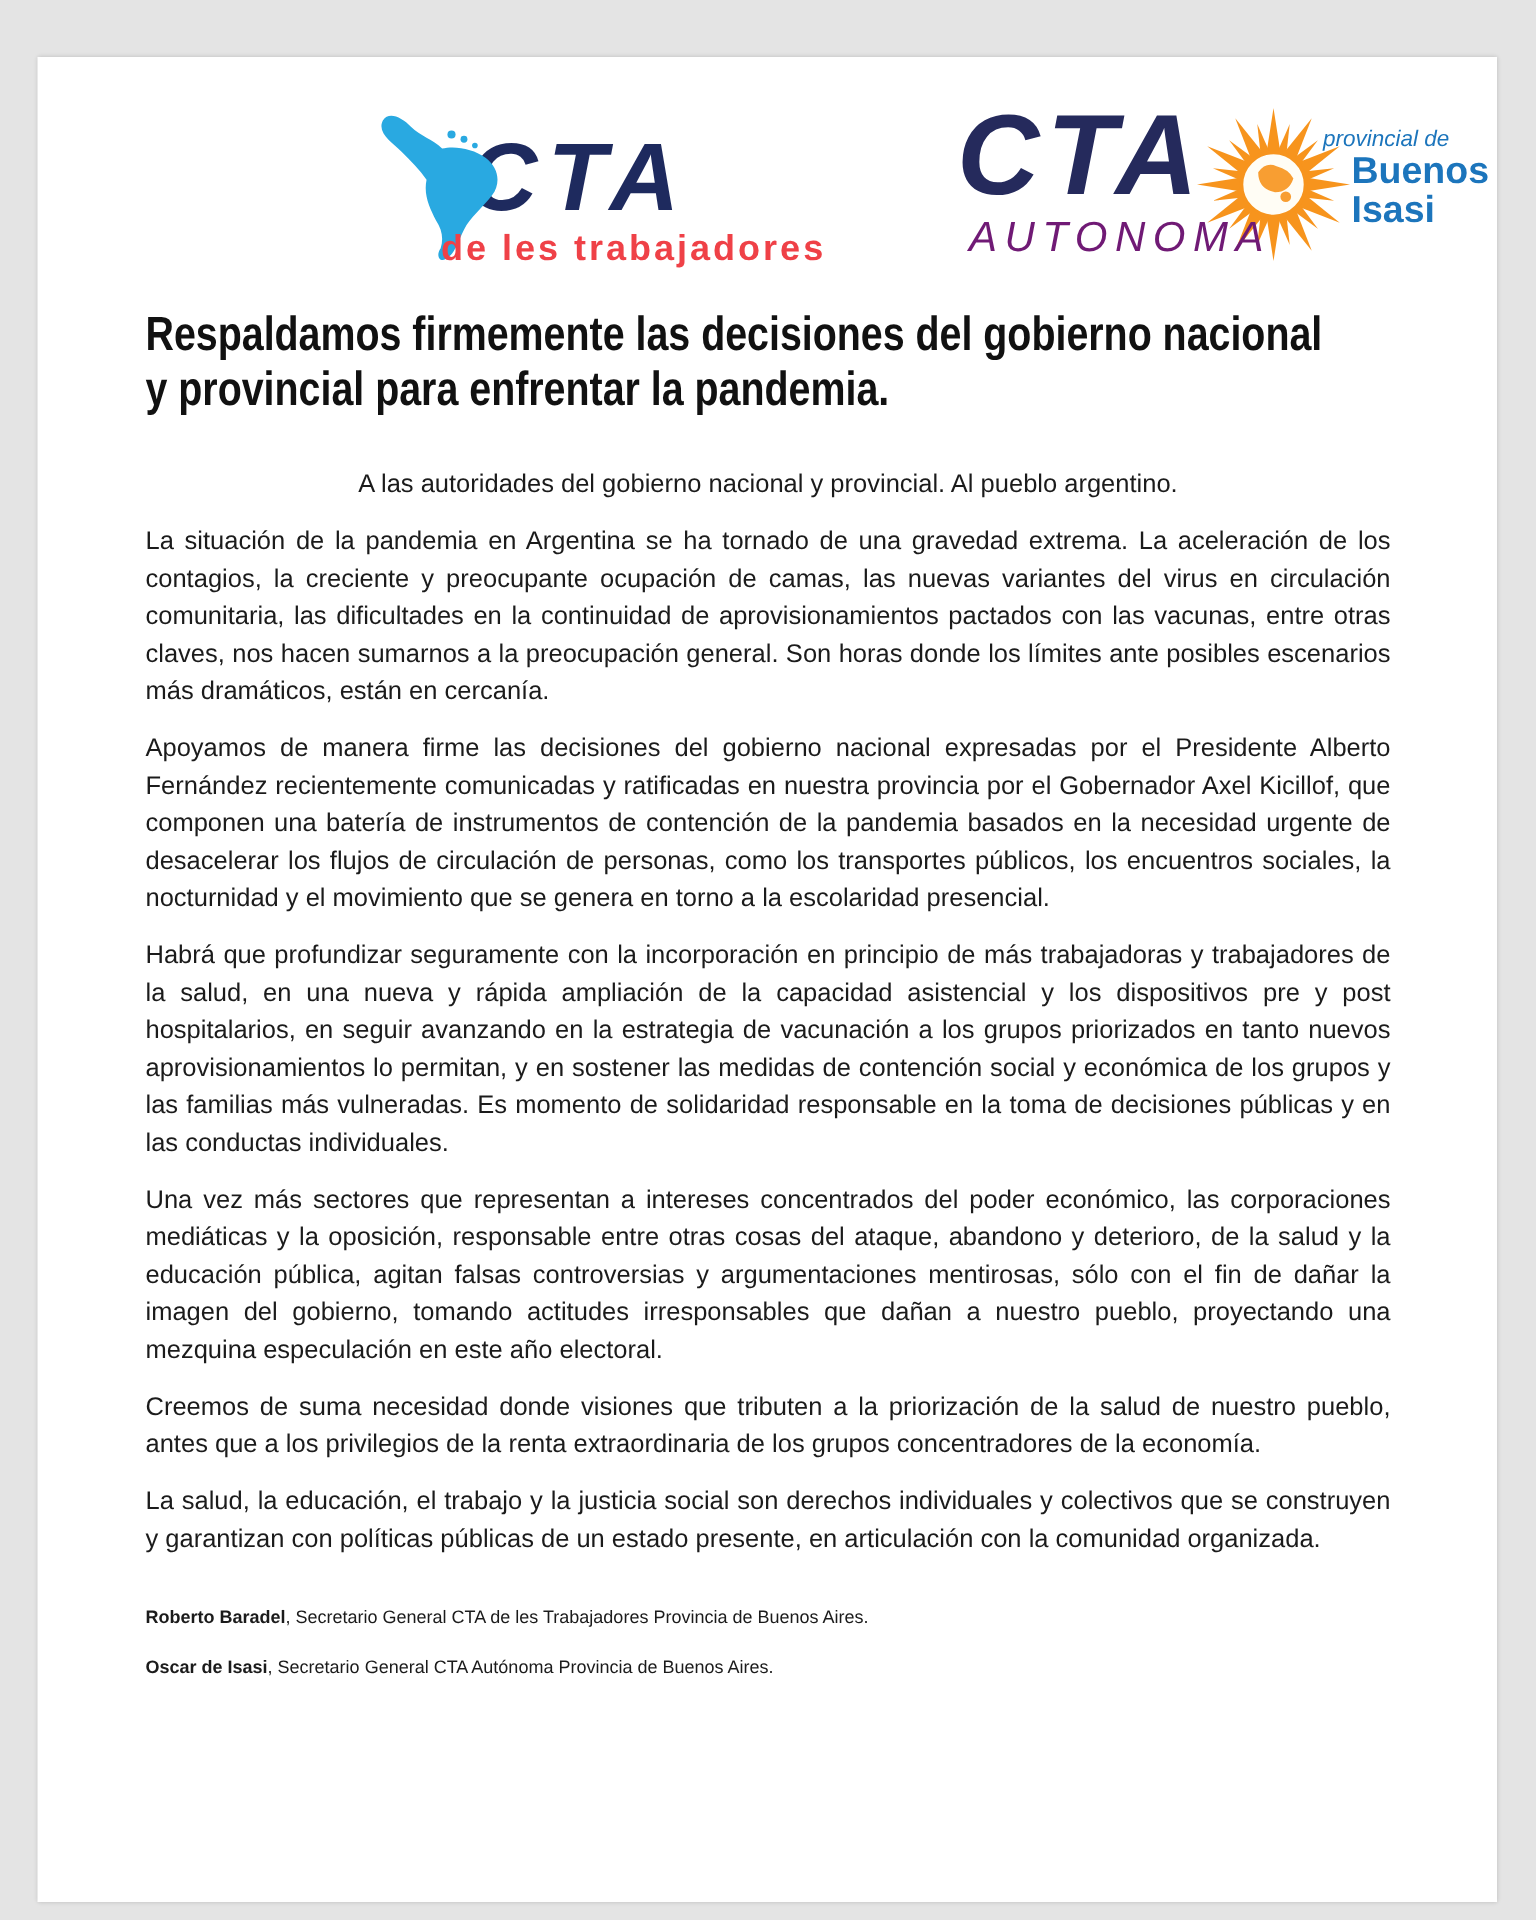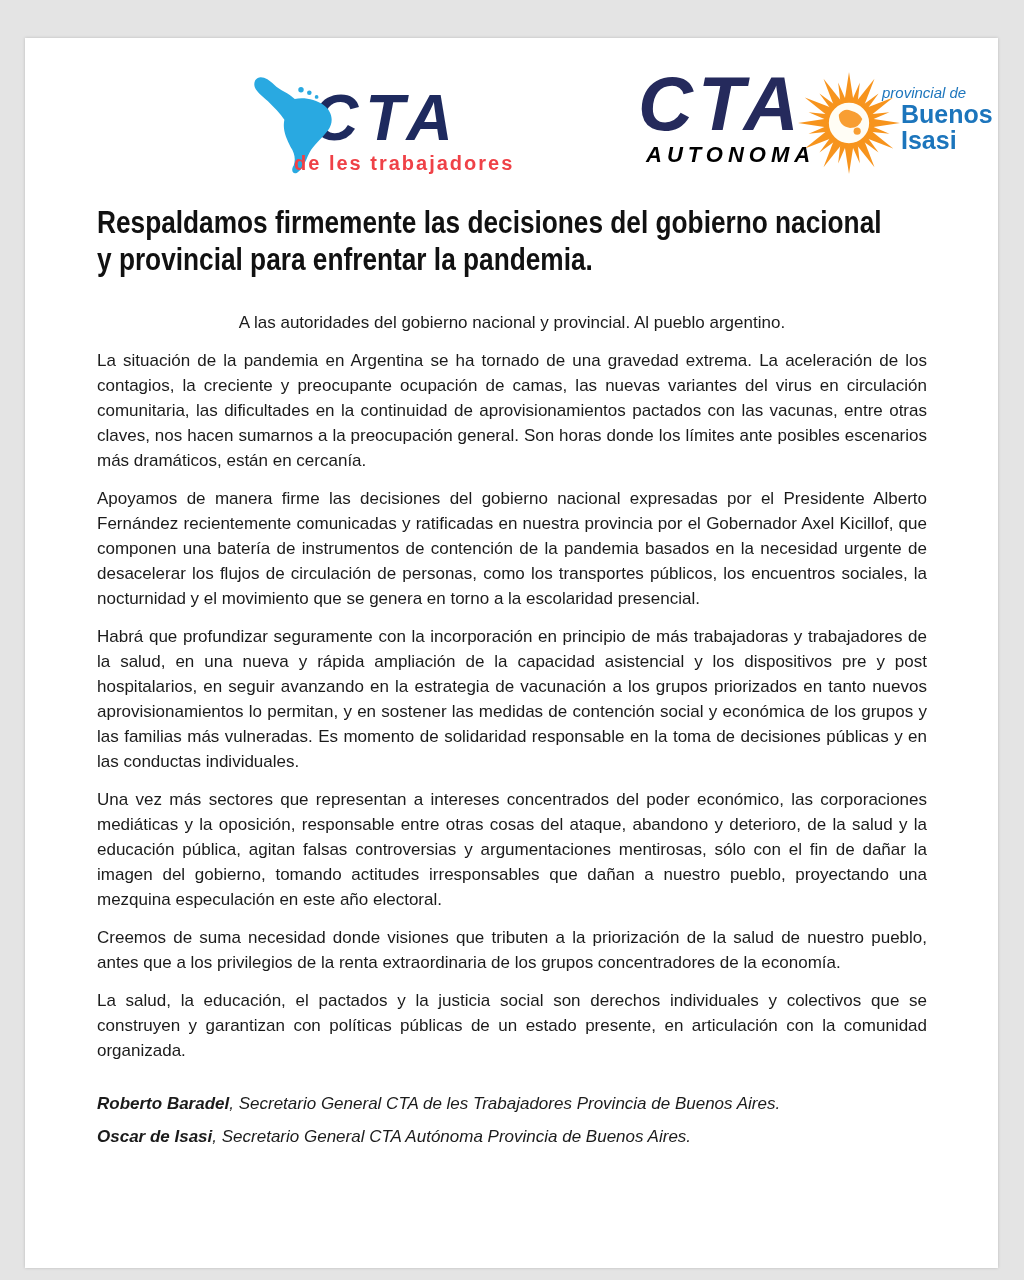--- a/index.html
+++ b/index.html
@@ -28,33 +28,33 @@
     color:#1e2a5e; letter-spacing:7px;
   }
   .map-svg { position:absolute; left:0; top:-2px; width:118px; height:104px; z-index:2; }
   .ba-text {
     position:absolute; left:90px; top:-8px; z-index:3;
     font-style:italic; font-weight:bold; font-variant:small-caps;
     font-size:28px; color:#1a6fb8; letter-spacing:1px; white-space:nowrap;
   }
   .tagline-left {
     position:absolute; left:52px; top:78px; z-index:3;
-    color:#ef4147; font-weight:bold; font-size:20px; letter-spacing:2px; white-space:nowrap;
+    color:#ef4147; font-weight:bold; font-size:24px; letter-spacing:2px; white-space:nowrap;
   }
 
   .logo-right { position:absolute; left:533px; top:38px; width:345px; height:104px; }
   .cta-big-right {
     position:absolute; left:8px; top:-10px; z-index:2;
     font-size:76px; line-height:1; font-weight:bold; font-style:italic;
     color:#252a5c; letter-spacing:5px;
   }
   .autonoma {
     position:absolute; left:16px; top:66px; z-index:3;
-    font-size:22px; font-weight:bold; font-style:italic;
-    color:#000000; letter-spacing:5px; white-space:nowrap;
+    font-size:28px; font-weight:normal; font-style:italic;
+    color:#701a75; letter-spacing:5px; white-space:nowrap;
   }
   .sun-svg { position:absolute; left:168px; top:-4px; width:102px; height:102px; z-index:1; }
   .prov { position:absolute; left:252px; top:8px; z-index:3; }
   .prov-small { font-style:italic; color:#1c75bc; font-size:15px; line-height:17px; }
   .prov-big { color:#1c75bc; font-weight:bold; font-size:25px; line-height:26px;margin-left:19px; }
 
   
   .title { margin:16px 0 32px; }
   .title .tline {
     display:block; font-size:32px; font-weight:bold; line-height:37px;
@@ -63,21 +63,21 @@
   }
 
   
   p.body {
     font-size:17px; line-height:25px; margin:0 0 13px;
     color:#1b1b1b; text-align:justify;
   }
   p.intro { text-align:center; }
 
   
-  .sigs { margin-top:24px; font-size:17px; line-height:33px; color:#1b1b1b;font-style:italic; }
+  .sigs { margin-top:24px; font-size:12px; line-height:33px; color:#1b1b1b; }
   .sig-name { font-weight:bold; }
 </style>
 </head>
 <body>
 
 <div class="page">
   <div class="content">
 
     <div class="logo-row">
 
@@ -145,21 +145,21 @@
       <span class="tline">Respaldamos firmemente las decisiones del gobierno nacional</span>
       <span class="tline">y provincial para enfrentar la pandemia.</span>
     </h1>
 
     <p class="body intro">A las autoridades del gobierno nacional y provincial. Al pueblo argentino.</p>
     <p class="body">La situación de la pandemia en Argentina se ha tornado de una gravedad extrema. La aceleración de los contagios, la creciente y preocupante ocupación de camas, las nuevas variantes del virus en circulación comunitaria, las dificultades en la continuidad de aprovisionamientos pactados con las vacunas, entre otras claves, nos hacen sumarnos a la preocupación general. Son horas donde los límites ante posibles escenarios más dramáticos, están en cercanía.</p>
     <p class="body">Apoyamos de manera firme las decisiones del gobierno nacional expresadas por el Presidente Alberto Fernández recientemente comunicadas y ratificadas en nuestra provincia por el Gobernador Axel Kicillof, que componen una batería de instrumentos de contención de la pandemia basados en la necesidad urgente de desacelerar los flujos de circulación de personas, como los transportes públicos, los encuentros sociales, la nocturnidad y el movimiento que se genera en torno a la escolaridad presencial.</p>
     <p class="body">Habrá que profundizar seguramente con la incorporación en principio de más trabajadoras y trabajadores de la salud, en una nueva y rápida ampliación de la capacidad asistencial y los dispositivos pre y post hospitalarios, en seguir avanzando en la estrategia de vacunación a los grupos priorizados en tanto nuevos aprovisionamientos lo permitan, y en sostener las medidas de contención social y económica de los grupos y las familias más vulneradas. Es momento de solidaridad responsable en la toma de decisiones públicas y en las conductas individuales.</p>
     <p class="body">Una vez más sectores que representan a intereses concentrados del poder económico, las corporaciones mediáticas y la oposición, responsable entre otras cosas del ataque, abandono y deterioro, de la salud y la educación pública, agitan falsas controversias y argumentaciones mentirosas, sólo con el fin de dañar la imagen del gobierno, tomando actitudes irresponsables que dañan a nuestro pueblo, proyectando una mezquina especulación en este año electoral.</p>
     <p class="body">Creemos de suma necesidad donde visiones que tributen a la priorización de la salud de nuestro pueblo, antes que a los privilegios de la renta extraordinaria de los grupos concentradores de la economía.</p>
-    <p class="body">La salud, la educación, el pactados y la justicia social son derechos individuales y colectivos que se construyen y garantizan con políticas públicas de un estado presente, en articulación con la comunidad organizada.</p>
+    <p class="body">La salud, la educación, el trabajo y la justicia social son derechos individuales y colectivos que se construyen y garantizan con políticas públicas de un estado presente, en articulación con la comunidad organizada.</p>
 
     <div class="sigs">
       <div>
         <span class="sig-name">Roberto Baradel</span><span>, Secretario General CTA de les Trabajadores Provincia de Buenos Aires.</span>
       </div>
       <div>
         <span class="sig-name">Oscar de Isasi</span><span>, Secretario General CTA Autónoma Provincia de Buenos Aires.</span>
       </div>
     </div>
 

